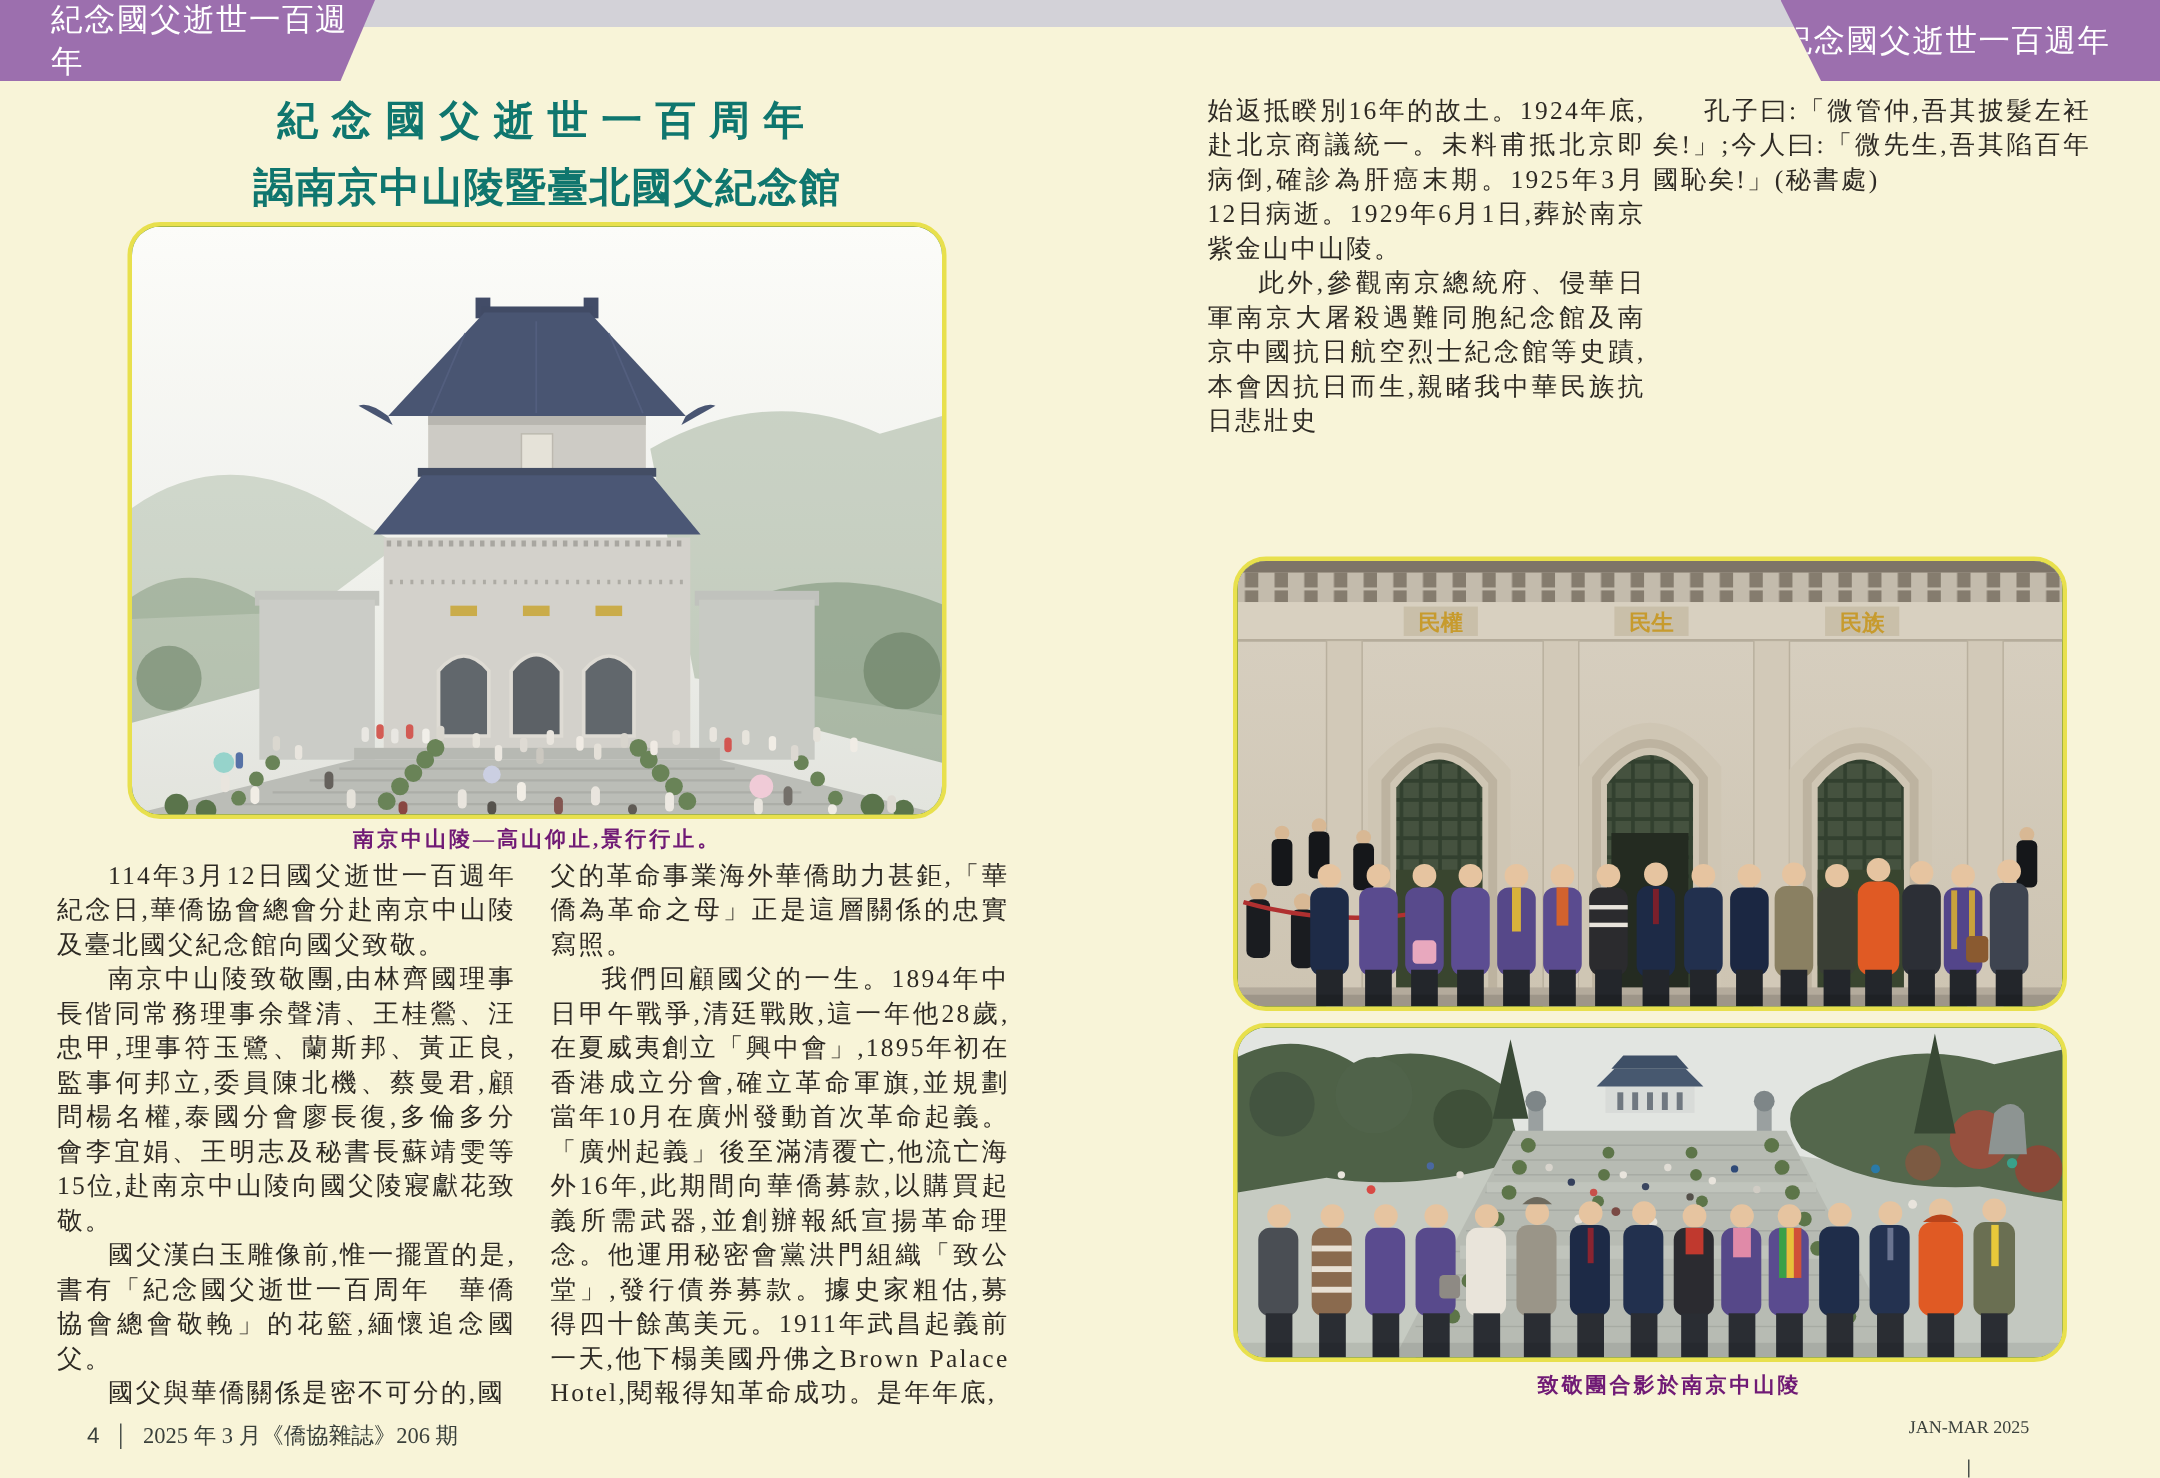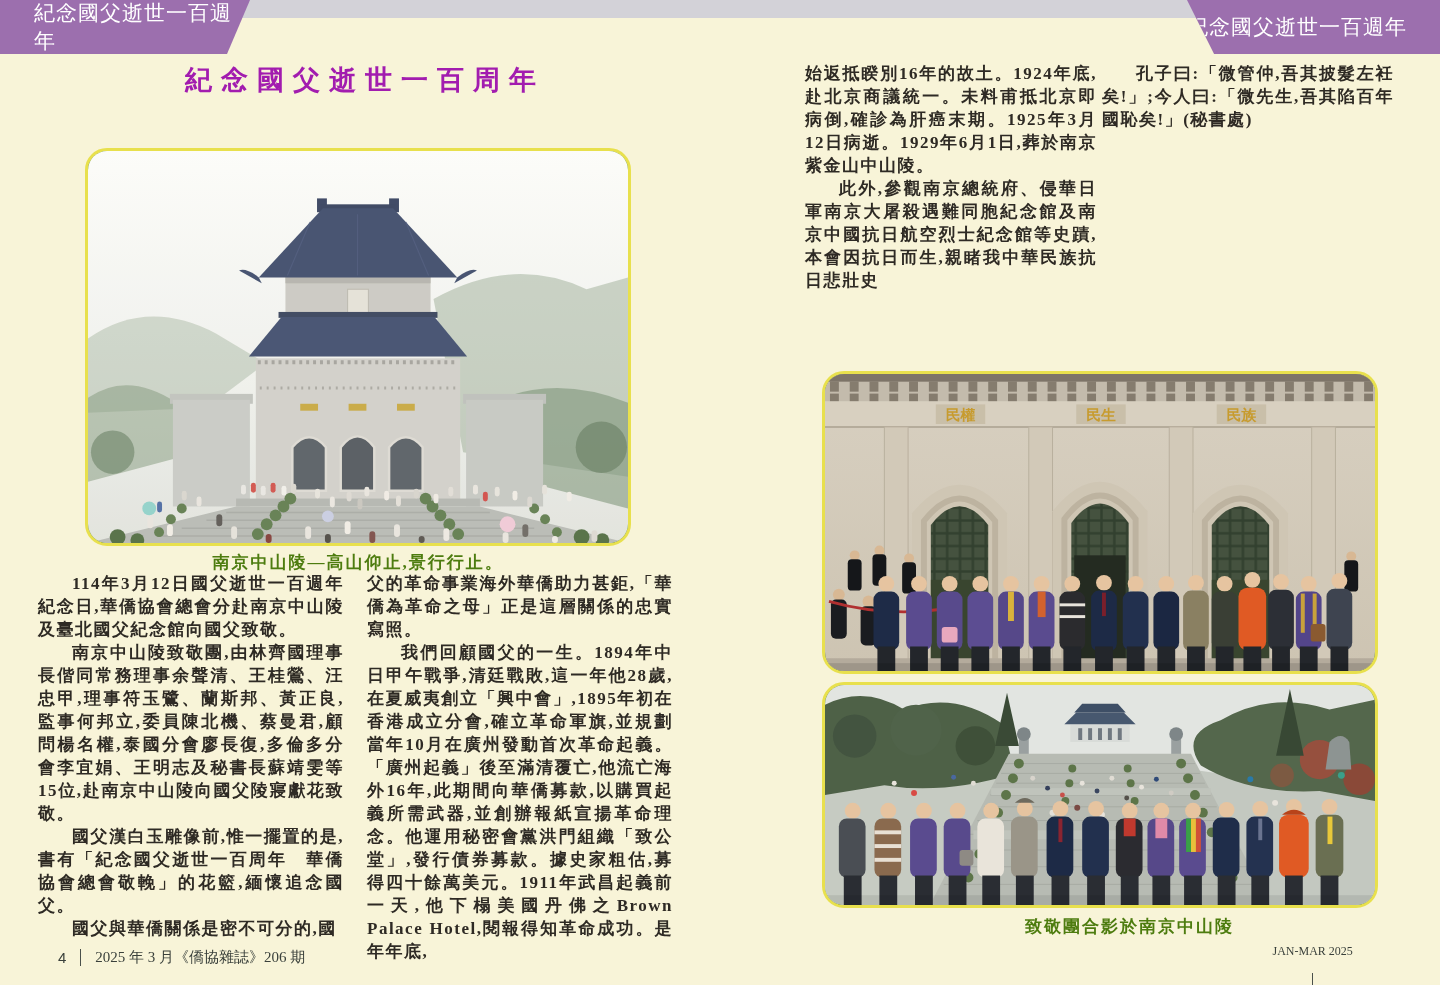--- a/index.html
+++ b/index.html
@@ -12,32 +12,32 @@
   .top-strip{position:absolute;left:0;top:0;width:1440px;height:18px;background:#d3d2d8;}
   .banner{position:absolute;top:0;height:54px;background:#9c6fae;color:#fff;
     display:flex;align-items:center;font-family:"Liberation Sans",sans-serif;
     font-size:21px;letter-spacing:1px;}
   .banner-left{left:0;width:250px;clip-path:polygon(0 0,100% 0,90.8% 100%,0 100%);padding-left:0;}
   .banner-left span{margin-left:34px;}
   .banner-right{right:0;width:253px;clip-path:polygon(0 0,100% 0,100% 100%,10.7% 100%);justify-content:flex-end;}
   .banner-right span{margin-right:33px;}
   
   .title{position:absolute;left:55px;top:62px;width:620px;margin:0;text-align:center;
-    color:#a21caf;font-weight:bold;}
+    color:#0f766e;font-weight:bold;}
   .title .t1{display:block;font-size:27px;letter-spacing:9px;}
   .title .t2{display:block;font-size:27px;letter-spacing:1px;margin-top:9px;}
   .photo{position:absolute;border:3px solid #e8e04d;border-radius:22px;overflow:hidden;
     background:#4d7c0f;box-sizing:border-box;}
   .photo svg{display:block;width:100%;height:100%;}
-  .caption{position:absolute;color:#4d7c0f;font-size:17px;font-weight:bold;letter-spacing:2px;}
+  .caption{position:absolute;color:#701a75;font-size:14px;font-weight:bold;letter-spacing:2px;}
   .caption1{left:85px;top:551px;width:546px;text-align:center;}
   .caption3{left:1025px;top:915px;}
   .col{position:absolute;font-size:17px;line-height:23px;text-align:justify;
     color:#2e2a24;letter-spacing:1.5px;}
-  .col p{margin:0;text-indent:2em;font-weight:bold;}
+  .col p{margin:0;text-indent:2em;}
   .col p.cont{text-indent:0;}
   .col-l1{left:38px;top:572px;width:306px;}
   .col-l2{left:367px;top:572px;width:306px;}
   .col-r1{left:805px;top:62px;width:292px;}
   .col-r2{left:1102px;top:62px;width:292px;}
   
   .footer{position:absolute;display:flex;align-items:center;gap:14px;color:#3a403b;}
   .footer-left{left:58px;top:948px;font-size:15px;}
   .footer-right{right:58px;top:944px;font-size:12px;flex-direction:column;}
   .fdiv{display:inline-block;width:1px;height:17px;background:#4a504b;}
@@ -55,20 +55,21 @@
   <div class="top-strip"></div>
   <div class="banner banner-left">
     <span>紀念國父逝世一百週年</span>
   </div>
   <div class="banner banner-right">
     <span>紀念國父逝世一百週年</span>
   </div>
 
   <h1 class="title">
     <span class="t1">紀念國父逝世一百周年</span>
+    <span class="t2">謁南京中山陵暨臺北國父紀念館</span>
   </h1>
 
   <div class="photo photo1">
     <svg viewBox="0 0 547 397" preserveAspectRatio="none">
       <defs>
         <linearGradient id="sky1" x1="0" y1="0" x2="0" y2="1">
           <stop offset="0" stop-color="#fcfcf9"></stop>
           <stop offset="0.55" stop-color="#f0f1ec"></stop>
           <stop offset="1" stop-color="#e0e2db"></stop>
         </linearGradient>

